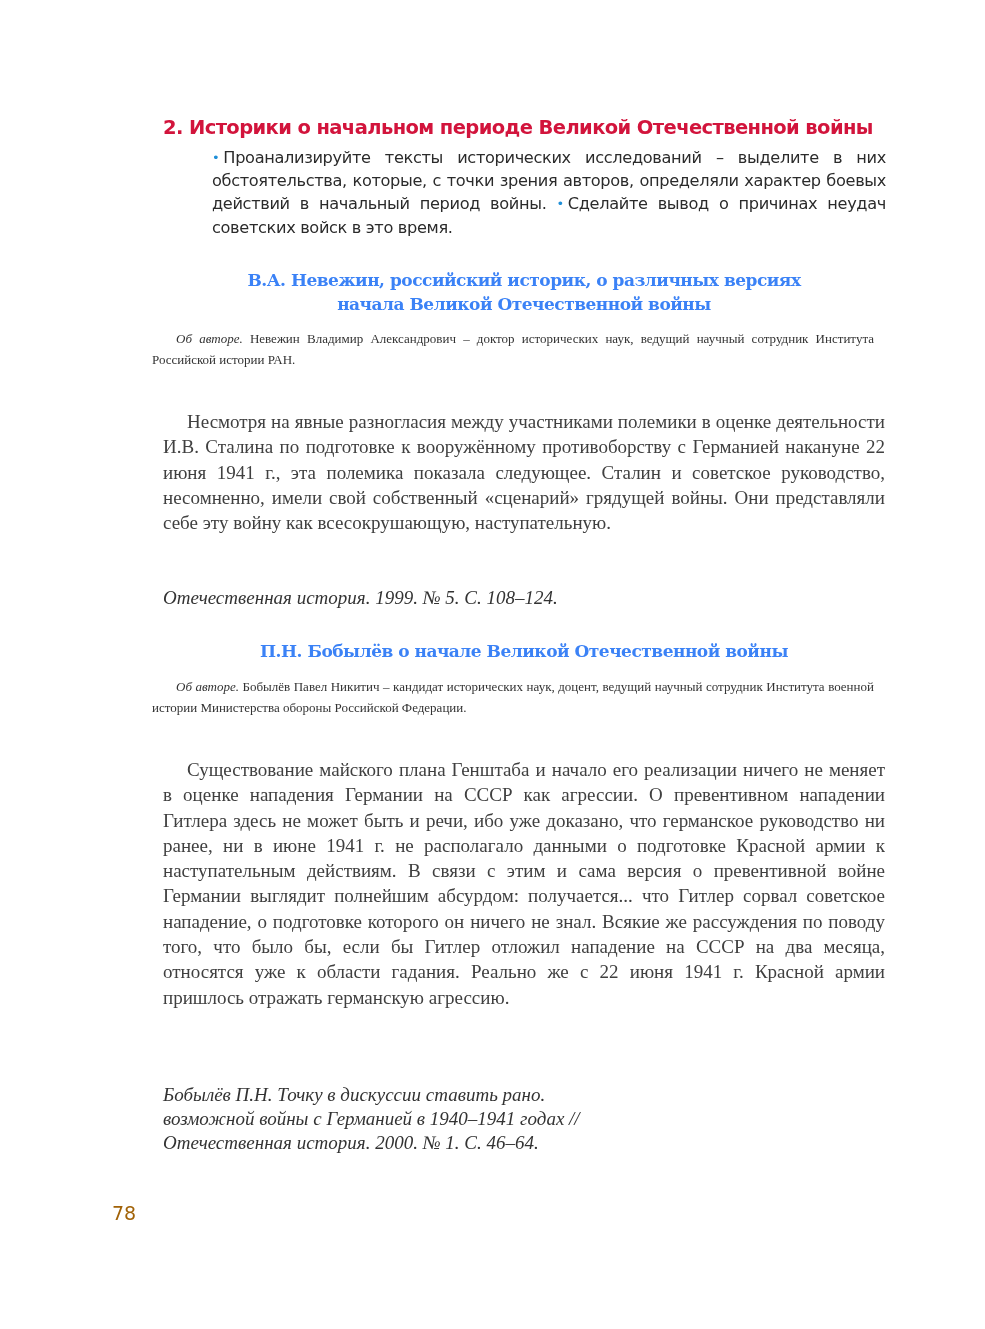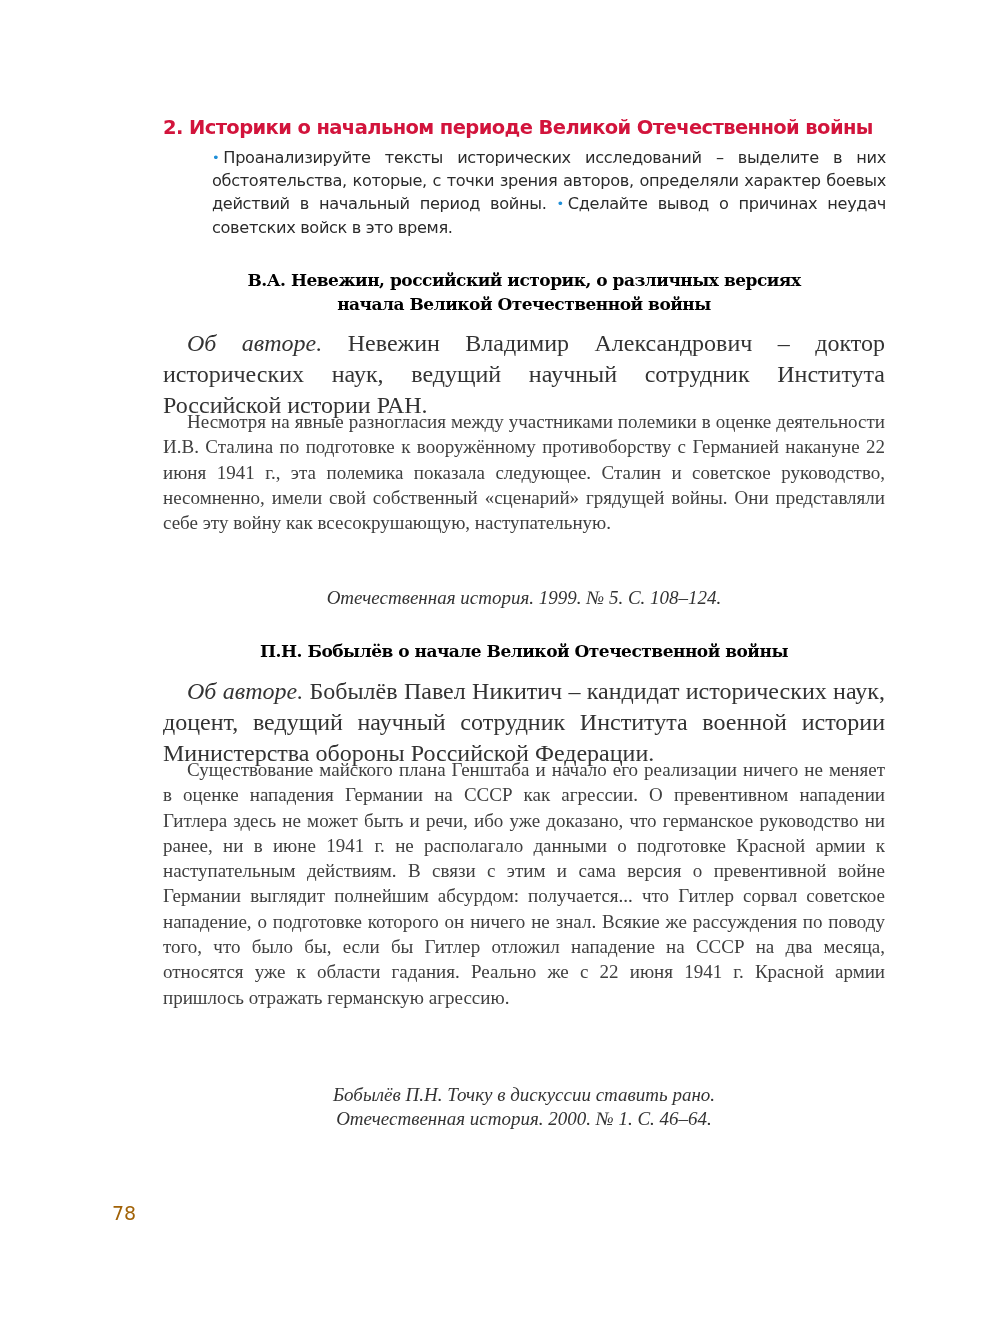--- a/index.html
+++ b/index.html
@@ -56,29 +56,29 @@
     .src-heading {
       position: absolute;
       left: 163px;
       width: 722px;
       text-align: center;
       font-family: "DejaVu Serif", serif;
       font-weight: bold;
       font-size: 17px;
       letter-spacing: -0.5px;
       line-height: 24px;
-      color: #000000;
+      color: #3b82f6;
     }
     .about {
       position: absolute;
-      left: 163px;
+      left: 152px;
       width: 722px;
       font-family: "Liberation Serif", serif;
-      font-size: 24px;
-      line-height: 31px;
+      font-size: 13px;
+      line-height: 21px;
       text-align: justify;
       text-indent: 24px;
       color: #333333;
     }
     .about .label {
       font-style: italic;
     }
     .body-text {
       position: absolute;
       left: 163px;
@@ -91,21 +91,21 @@
       color: #404040;
     }
     .citation {
       position: absolute;
       right: 100px;
       width: 722px;
       font-family: "Liberation Serif", serif;
       font-style: italic;
       font-size: 19px;
       line-height: 24px;
-      text-align: center;
+      text-align: left;
       color: #333333;
     }
     .citation div {
       white-space: nowrap;
     }
     .page-number {
       position: absolute;
       left: 112px;
       top: 1190px;
       font-family: "DejaVu Sans", sans-serif;
@@ -142,18 +142,19 @@
   <div class="src-heading" style="top:639px;">
     <div>П.Н. Бобылёв о начале Великой Отечественной войны</div>
   </div>
 
   <div class="about" style="top:676px;"><span class="label">Об авторе.</span><span> Бобылёв Павел Никитич – кандидат исторических наук, доцент, ведущий научный сотрудник Института военной истории Министерства обороны Российской Федерации.</span></div>
 
   <div class="body-text" style="top:757px;">Существование майского плана Генштаба и начало его реализации ничего не меняет в оценке нападения Германии на СССР как агрессии. О превентивном нападении Гитлера здесь не может быть и речи, ибо уже доказано, что германское руководство ни ранее, ни в июне 1941 г. не располагало данными о подготовке Красной армии к наступательным действиям. В связи с этим и сама версия о превентивной войне Германии выглядит полнейшим абсурдом: получается... что Гитлер сорвал советское нападение, о подготовке которого он ничего не знал. Всякие же рассуждения по поводу того, что было бы, если бы Гитлер отложил нападение на СССР на два месяца, относятся уже к области гадания. Реально же с 22 июня 1941 г. Красной армии пришлось отражать германскую агрессию.</div>
 
   <div class="citation" style="top:1083px;">
     <div>Бобылёв П.Н. Точку в дискуссии ставить рано.</div>
+    <div>возможной войны с Германией в 1940–1941 годах //</div>
     <div>Отечественная история. 2000. № 1. С. 46–64.</div>
   </div>
 
   <div class="page-number">78</div>
 
 </div>
 
 </body></html>

